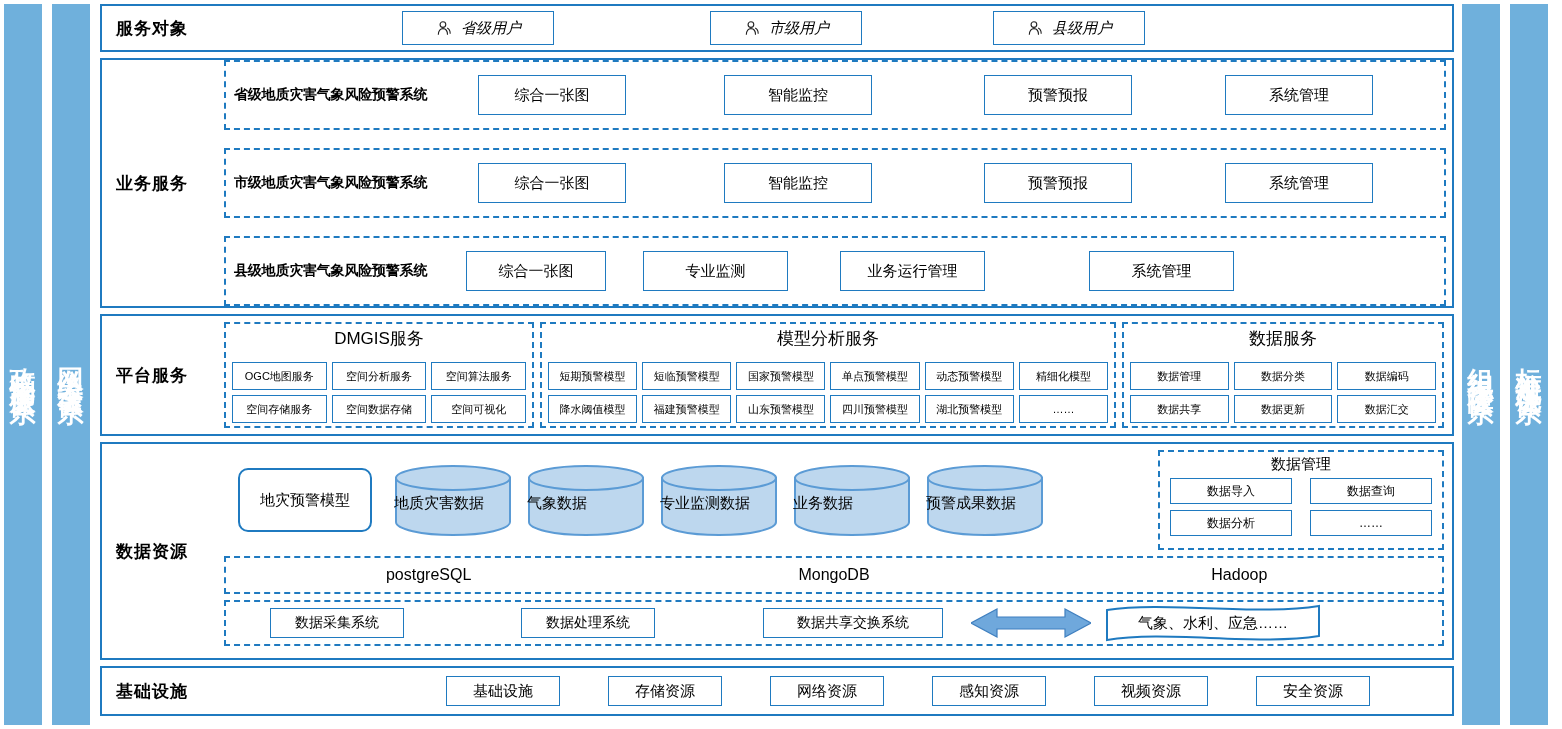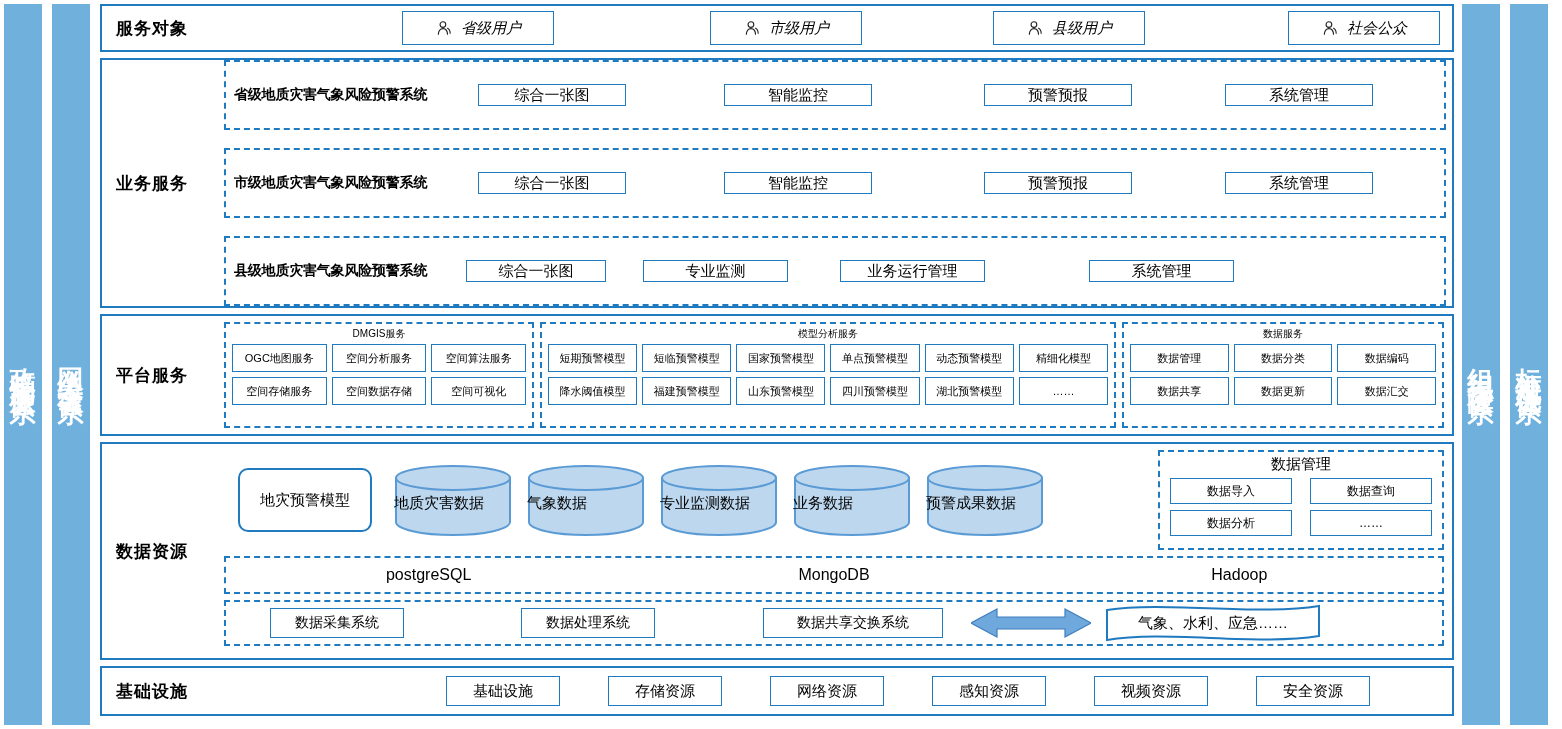--- a/index.html
+++ b/index.html
@@ -36,28 +36,28 @@
        justify-content:center;border:1.8px solid #1f7ac0;box-sizing:border-box;}
   .aud svg{width:19px;height:19px;flex:0 0 19px;}
   .aud span{font-size:15px;font-style:italic;}
 
   
   #band-business{height:250px;}
   #band-business .band-body{flex-direction:column;justify-content:space-between;padding:7px 6px 7px 0;gap:7px;}
   .dashrow{border:2.2px dashed #1f7ac0;height:70px;box-sizing:border-box;display:flex;align-items:center;width:100%;}
   .dashrow .sysname{flex:0 0 232px;font-weight:bold;font-size:14px;padding-left:8px;letter-spacing:-0.2px;}
   .dashrow .items{flex:1 1 auto;display:flex;align-items:center;}
-  .dashrow .items .chip{height:22px;}
+  .dashrow .items .chip{height:40px;}
 
   
   #band-platform{height:122px;}
   #band-platform .band-body{gap:0;padding:6px 8px 6px 0;height:100%;box-sizing:border-box;}
   .pgroup{border:2.2px dashed #1f7ac0;box-sizing:border-box;height:100%;
           display:flex;flex-direction:column;align-items:center;padding:2px 6px 6px;}
-  .pgroup .ptitle{font-size:10px;margin:1px 0 3px;}
+  .pgroup .ptitle{font-size:17px;margin:1px 0 12px;}
   .pgrid{display:grid;gap:5px;width:100%;}
   .pgrid .chip{height:28px;}
 
   
   #band-data{height:218px;}
   #band-data .band-body{flex-direction:column;justify-content:flex-start;padding:6px 8px 6px 0;gap:6px;height:100%;box-sizing:border-box;}
   .drow1{display:flex;align-items:center;width:100%;height:100px;}
   .cyl-wrap{position:relative;width:118px;height:72px;margin-right:15px;}
   .cyl-wrap svg{position:absolute;inset:0;width:118px;height:72px;}
   .cyl-wrap .cyl-label{position:absolute;left:0;right:0;top:30px;font-size:15px;}
@@ -129,28 +129,20 @@
           <div style="flex: 0 0 131px;"></div>
           <div class="aud">
             <svg viewBox="0 0 24 24">
               <circle cx="10" cy="7" r="3.6" fill="none" stroke="#222" stroke-width="1.4"></circle>
               <path d="M4.2 20 C4.2 14.5 7 12.2 10 12.2 C13 12.2 15.8 14.5 15.8 20" fill="none" stroke="#222" stroke-width="1.4"></path>
               <path d="M15.4 11.5 C17.8 12.6 19.2 15.4 19.2 18.6" fill="none" stroke="#222" stroke-width="1.4"></path>
             </svg>
             <span>县级用户</span>
           </div>
           <div style="flex: 0 0 143px;"></div>
-          <div class="aud">
-            <svg viewBox="0 0 24 24">
-              <circle cx="10" cy="7" r="3.6" fill="none" stroke="#222" stroke-width="1.4"></circle>
-              <path d="M4.2 20 C4.2 14.5 7 12.2 10 12.2 C13 12.2 15.8 14.5 15.8 20" fill="none" stroke="#222" stroke-width="1.4"></path>
-              <path d="M15.4 11.5 C17.8 12.6 19.2 15.4 19.2 18.6" fill="none" stroke="#222" stroke-width="1.4"></path>
-            </svg>
-            <span>社会公众</span>
-          </div>
         </div>
     </div>
 
     <div class="band" id="band-business">
       <div class="band-label">业务服务</div>
       <div class="band-body" id="business-rows">
           <div class="dashrow">
             <div class="sysname">省级地质灾害气象风险预警系统</div>
             <div class="items">
               <div style="flex: 0 0 12px;"></div>

